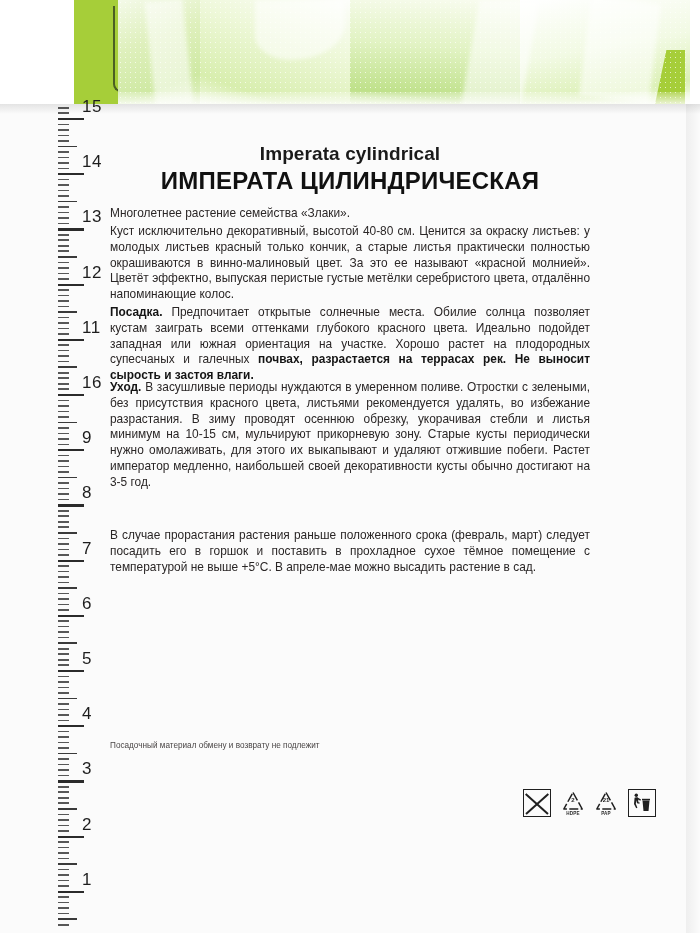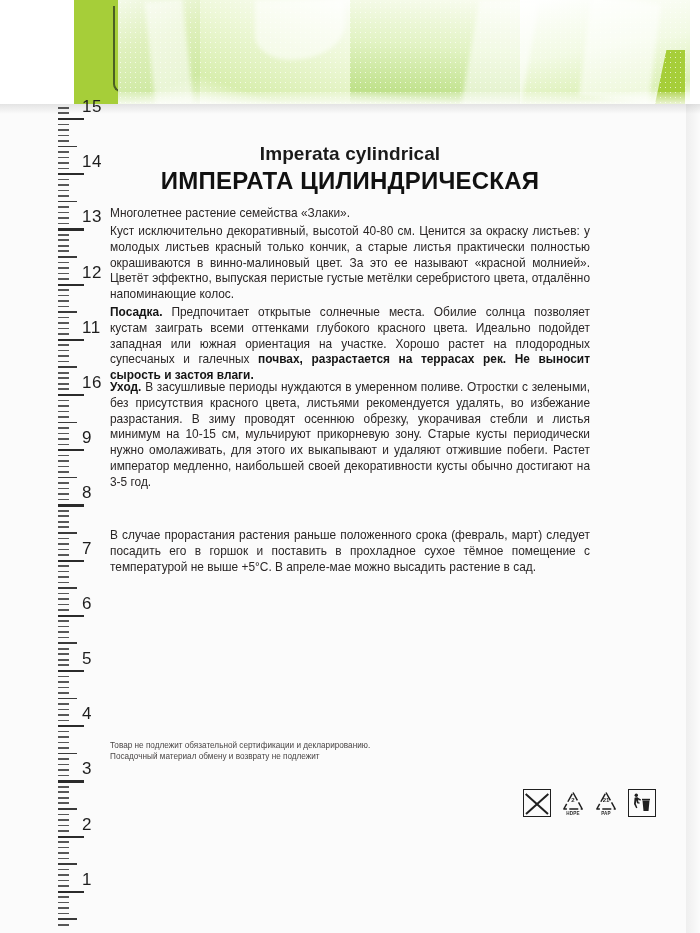--- a/index.html
+++ b/index.html
@@ -456,21 +456,20 @@
 
   <div class="para p-care">
     <b class="lead">Уход.</b><span> В засушливые периоды нуждаются в умеренном поливе. Отростки с зелеными, без присутствия красного цвета, листьями рекомендуется удалять, во избежание разрастания. В зиму проводят осеннюю обрезку, укорачивая стебли и листья минимум на 10-15 см, мульчируют прикорневую зону. Старые кусты периодически нужно омолаживать, для этого их выкапывают и удаляют отжившие побеги. Растет император медленно, наибольшей своей декоративности кусты обычно достигают на 3-5 год.</span>
   </div>
 
 
   <div class="para p-early">В случае прорастания растения раньше положенного срока (февраль, март) следует посадить его в горшок и поставить в прохладное сухое тёмное помещение с температурой не выше +5°C. В апреле-мае можно высадить растение в сад.</div>
 
 
   <div id="fineprint">
-    <span class="fp-line">Товар не подлежит обязательной сертификации и декларированию.</span>
     <span class="fp-line">Посадочный материал обмену и возврату не подлежит</span>
   </div>
 
   <div id="icons">
 
     <div class="icon-wrap">
       <div class="icon-box-x"></div>
     </div>
 
     <div class="icon-wrap">

